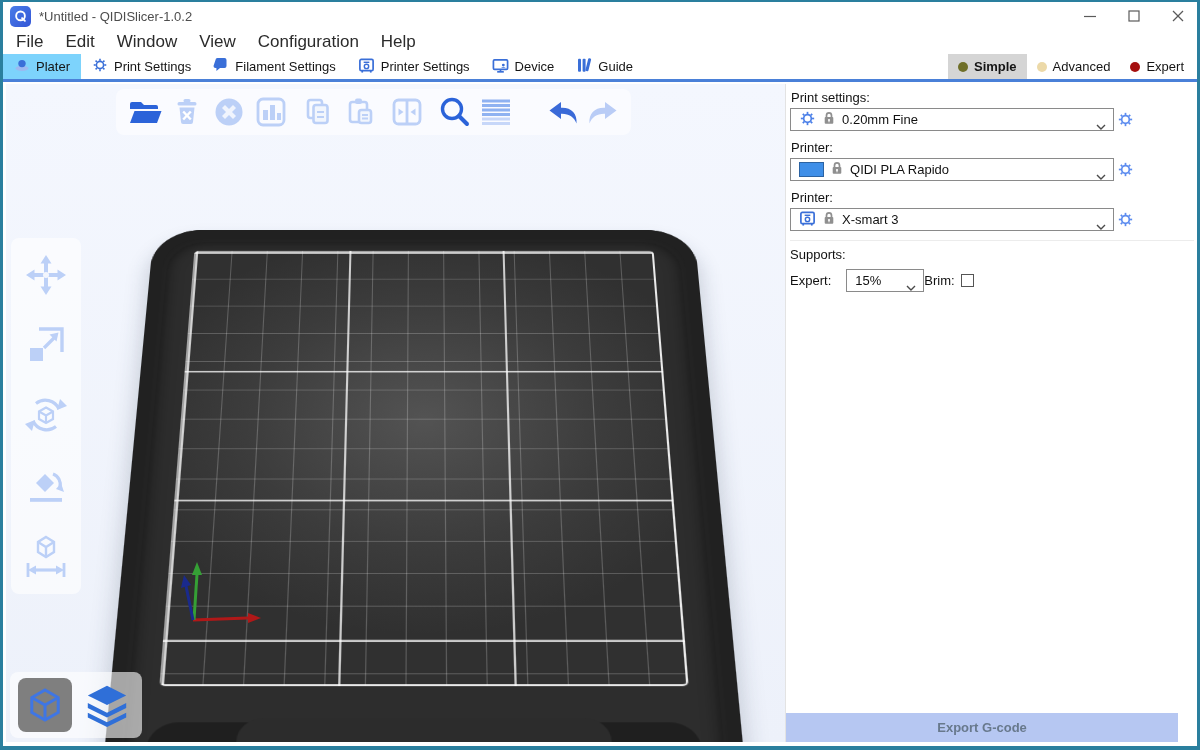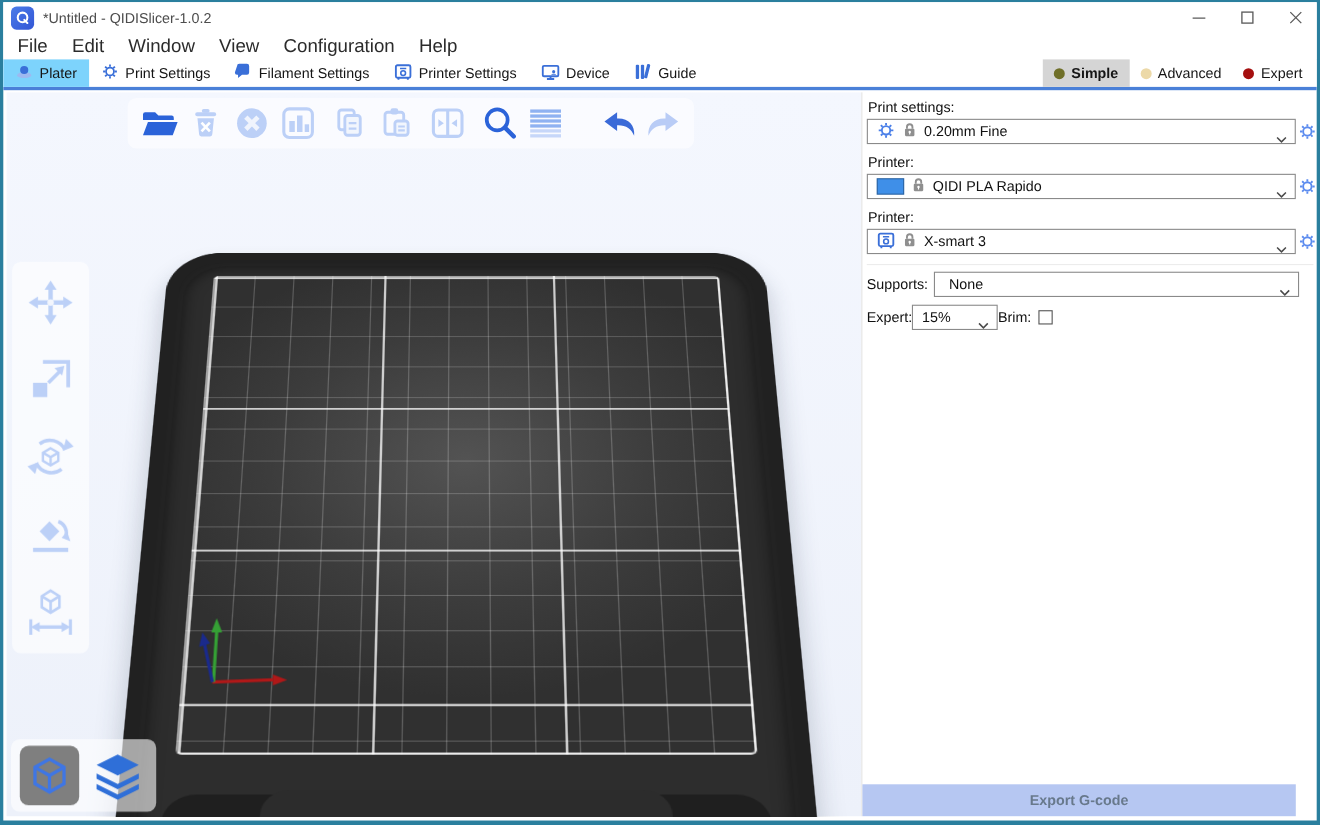--- a/index.html
+++ b/index.html
@@ -61,28 +61,28 @@
   .apron-recess { position:absolute; left:50%; transform:translateX(-50%); bottom:14px; width:470px; height:62px; background:#1f1f1f; border-radius:26px; }
   .handle-tab { position:absolute; left:50%; transform:translateX(-50%); bottom:34px; width:318px; height:46px; background:#2c2c2c; border-radius:22px; }
   .axes { position:absolute; left:150px; top:440px; pointer-events:none; }
 
   
   .sb-pad { padding:4px 0 0 4px; }
   .sb-label { margin:2px 0 3px 1px; }
   .combo-row { display:flex; align-items:center; margin-bottom:9px; }
   .combo { position:relative; display:flex; align-items:center; gap:7px; padding:0 22px 0 8px; border:1px solid #8a8a8a; height:23px; background:#fff; flex:0 0 auto; }
   .combo .chev { position:absolute; right:7px; top:9px; }
-  .combo-main { width:390px; }
+  .combo-main { width:324px; }
   .gear-btn { width:19px; height:19px; margin-left:2px; display:flex; align-items:center; justify-content:center; }
   .swatch { width:25px; height:15px; border:1px solid rgba(0,0,0,.3); }
   .divider { height:1px; background:#ececec; margin:4px 0 6px; }
   .row-supports { display:flex; align-items:center; margin-top:4px; }
   .combo-supports { width:332px; margin-left:5px; padding-left:13px; }
   .row-infill { display:flex; align-items:center; margin-top:7px; }
-  .combo-infill { width:78px; margin-left:0; }
+  .combo-infill { width:78px; margin-left:15px; }
   .brim-label { }
   .checkbox { width:13px; height:13px; border:1px solid #555; background:#fff; margin-left:6px; }
   .export-btn { position:absolute; left:0; right:16px; bottom:0; height:29px; background:#b6c7f2; display:flex; align-items:center; justify-content:center; font-size:13px; font-weight:bold; color:#68798c; }
 </style>
 </head>
 <body>
 
 <div class="app">
 
   <div class="titlebar">
@@ -474,26 +474,20 @@
                 <line x1="16.5" y1="7.5" x2="18.65" y2="5.35"></line>
                 <line x1="5.35" y1="18.65" x2="7.5" y2="16.5"></line>
               </svg>
             </div>
         </div>
 
         <div class="divider"></div>
 
         <div class="row-supports">
           <span>Supports:</span>
-          <div class="combo combo-supports">
-            <span>None</span>
-            <span class="chev"><svg width="10" height="6" viewBox="0 0 10 6">
-                  <polyline points="1,1 5,5 9,1" fill="none" stroke="#4a4a4a" stroke-width="1.4"></polyline>
-                </svg></span>
-          </div>
         </div>
 
         <div class="row-infill">
           <span>Expert:</span>
           <div class="combo combo-infill">
             <span>15%</span>
             <span class="chev"><svg width="10" height="6" viewBox="0 0 10 6">
                   <polyline points="1,1 5,5 9,1" fill="none" stroke="#4a4a4a" stroke-width="1.4"></polyline>
                 </svg></span>
           </div>

